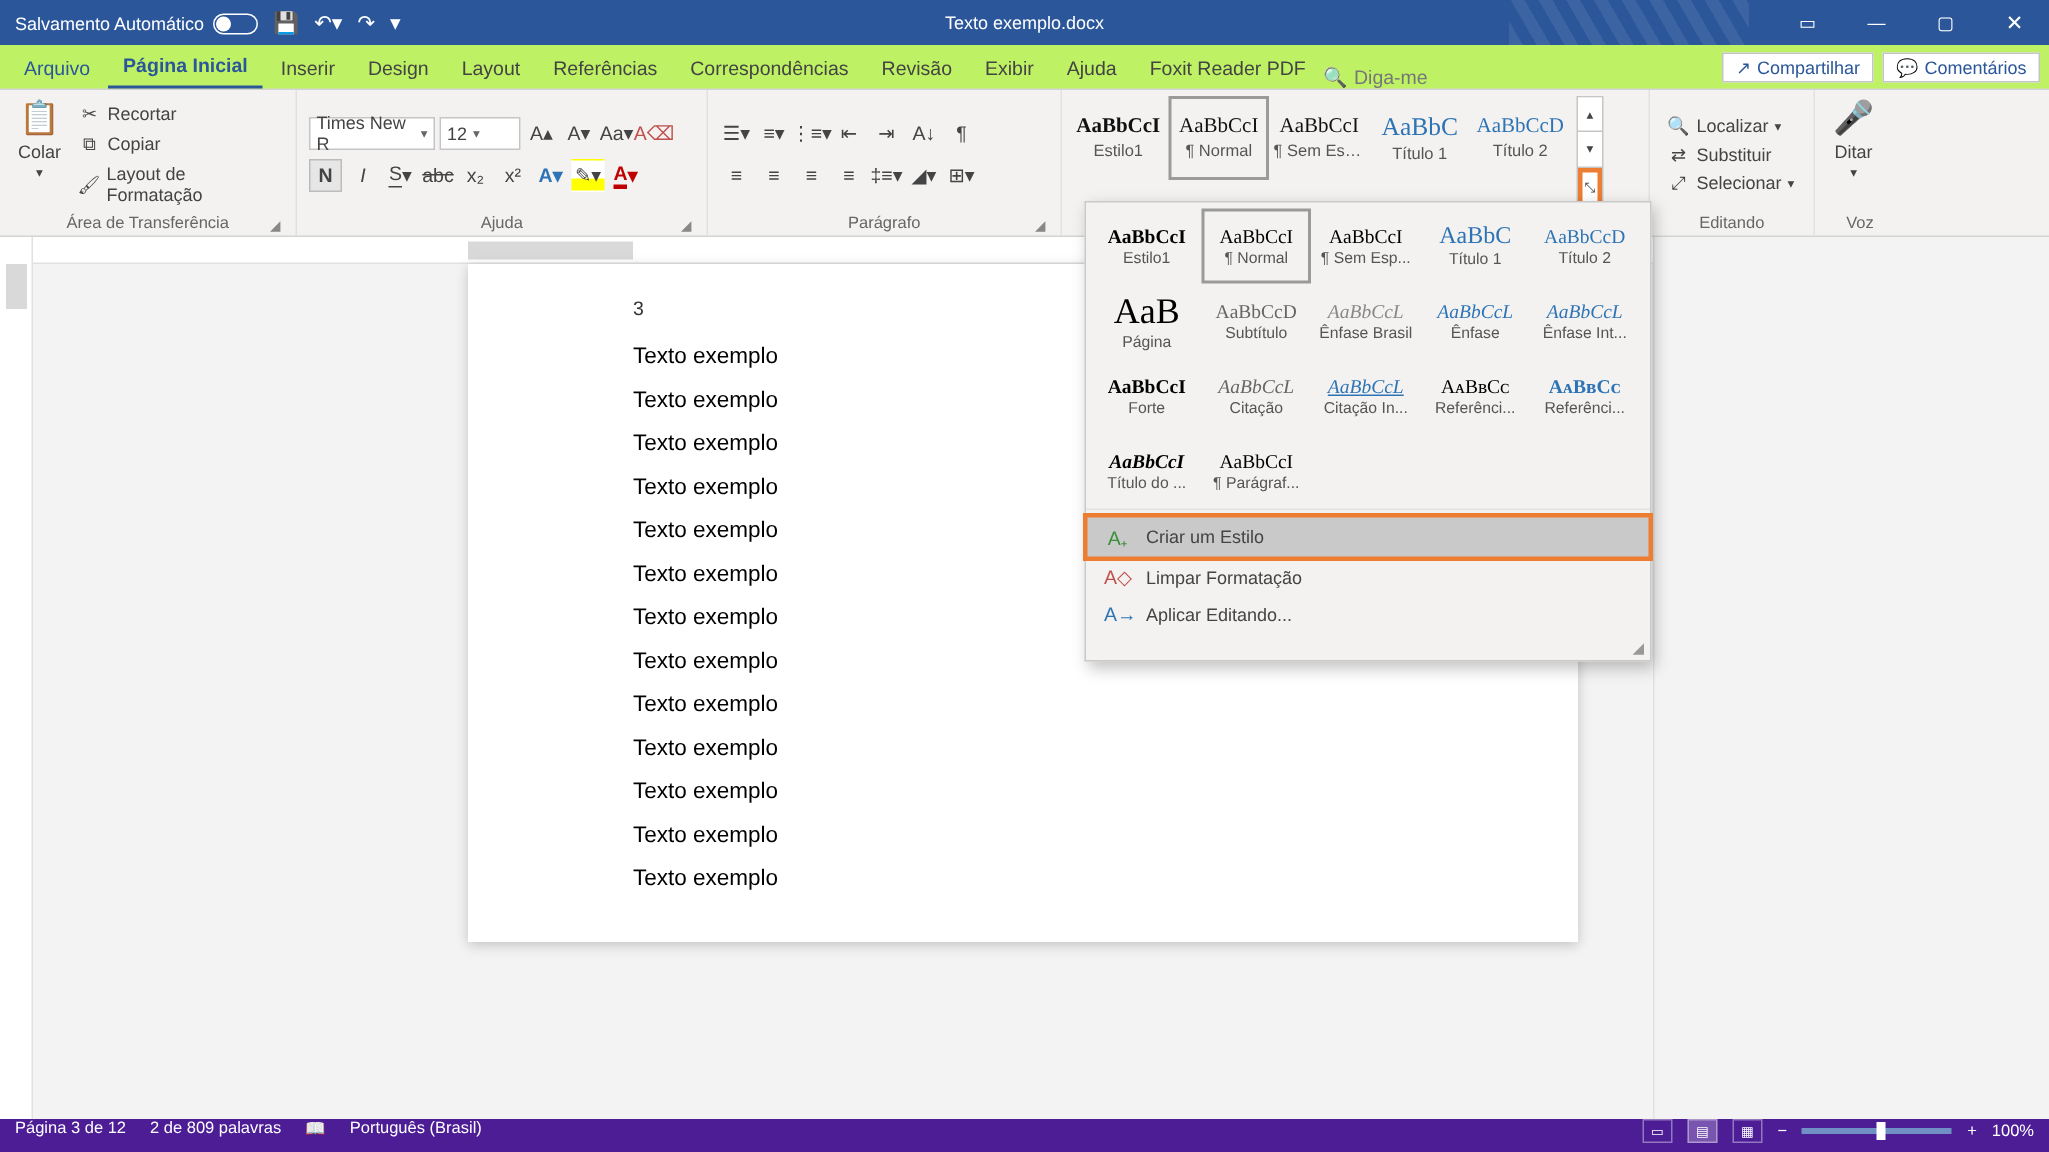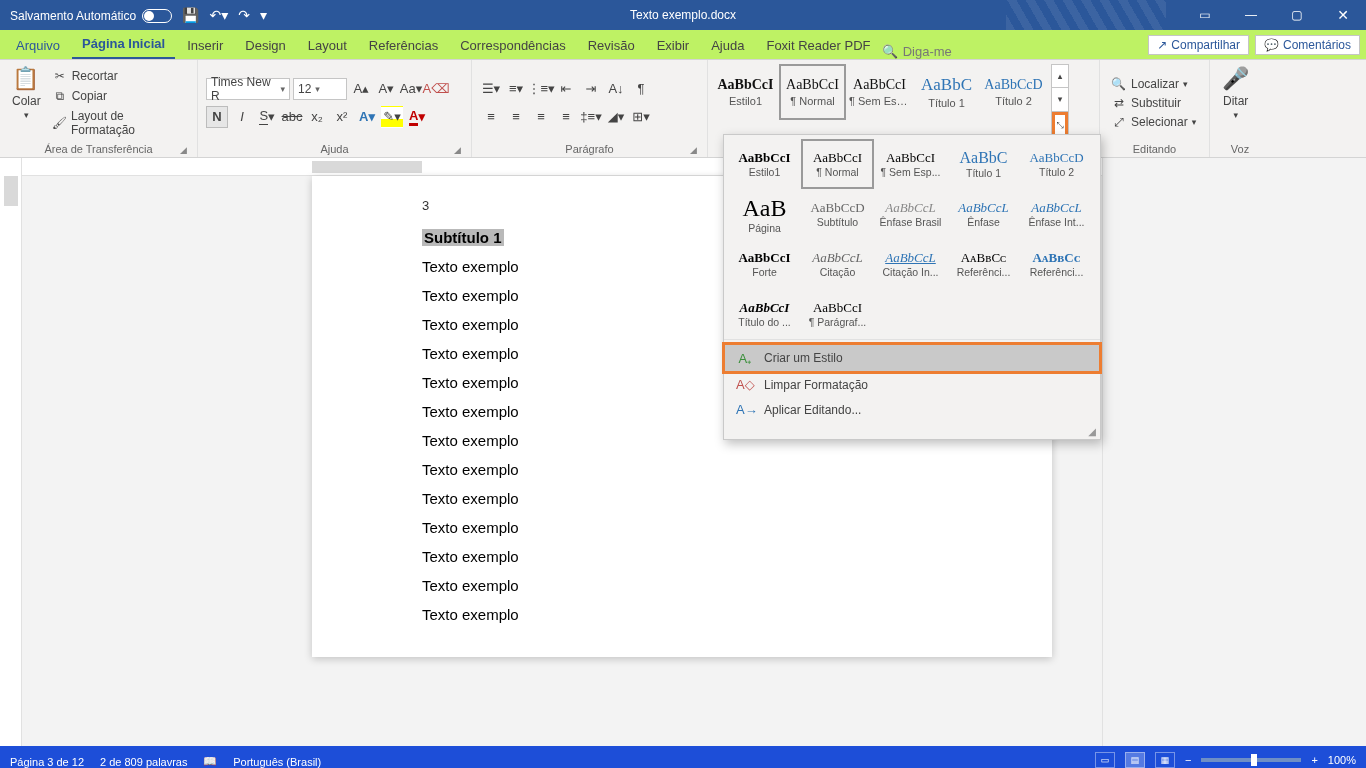--- a/index.html
+++ b/index.html
@@ -69,21 +69,21 @@
   .sp-box .nm { font-size:10.5px; color:#555; white-space:nowrap; overflow:hidden; text-overflow:ellipsis; width:100%; text-align:center; padding:0 2px; }
   .sp-menu { border-top:1px solid #e1e1e1; padding:4px 0; }
   .sp-item { display:flex; align-items:center; gap:10px; padding:5px 12px; color:#444; }
   .sp-item.hi { background:#c9c9c9; outline:3px solid #ed7d31; outline-offset:-1px; }
   .sp-item .ic { width:18px; text-align:center; font-size:13px; }
   .sp-resize { text-align:right; padding:0 4px 2px; color:#999; font-size:10px; }
 
   .rightpane { width:264px; background:#f3f3f3; border-left:1px solid #e1e1e1; }
   .collapse { position:absolute; right:4px; top:136px; font-size:12px; color:#666; }
 
-  .statusbar { height:22px; background:#1d4ed8; color:#fff; display:flex; align-items:flex-end; font-size:11px; padding:0 10px; gap:16px; }
+  .statusbar { height:22px; background:#4c1d95; color:#fff; display:flex; align-items:flex-start; font-size:11px; padding:0 10px; gap:16px; }
   .statusbar .right { margin-left:auto; display:flex; align-items:center; gap:10px; }
   .zoom-slider { width:100px; height:4px; background:#6f8fc5; position:relative; }
   .zoom-slider::after { content:""; position:absolute; left:50%; top:-4px; width:6px; height:12px; background:#fff; }
   .viewbtn { width:20px; height:16px; border:1px solid rgba(255,255,255,.4); display:flex; align-items:center; justify-content:center; font-size:9px; }
 
   .underline-accent { padding-bottom:1px; border-bottom:1px solid currentColor; }
 </style>
 </head>
 <body>
 
@@ -295,21 +295,20 @@
 <div class="ruler-area">
   <div class="vruler">
     <div class="shade" style="top:18px;height:30px"></div>
   </div>
   <div class="doc-area">
     <div class="hruler">
       <div class="shade" style="left:290px;width:110px"></div>
     </div>
     <div class="page">
       <div class="pgnum">3</div>
-      <div><span class="sel-text">Subtítulo 1</span></div>
       <div id="body-lines">
           <p>Texto exemplo</p>
           <p>Texto exemplo</p>
           <p>Texto exemplo</p>
           <p>Texto exemplo</p>
           <p>Texto exemplo</p>
           <p>Texto exemplo</p>
           <p>Texto exemplo</p>
           <p>Texto exemplo</p>
           <p>Texto exemplo</p>

